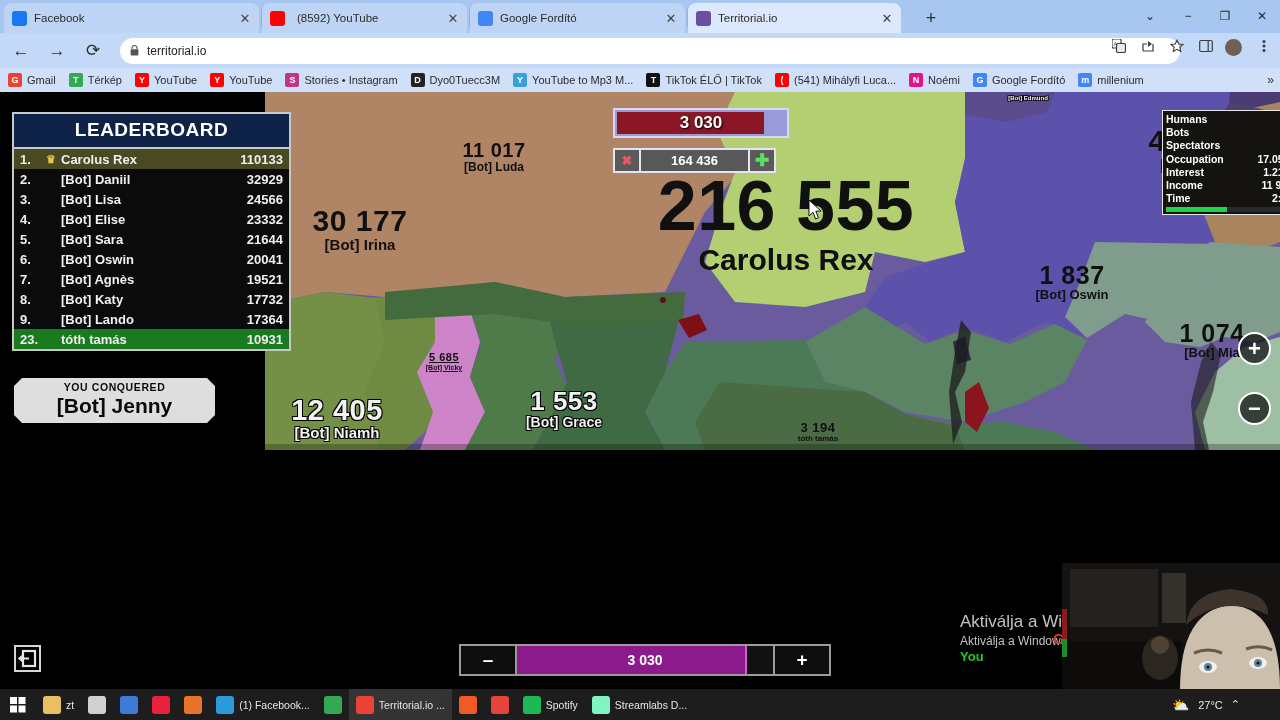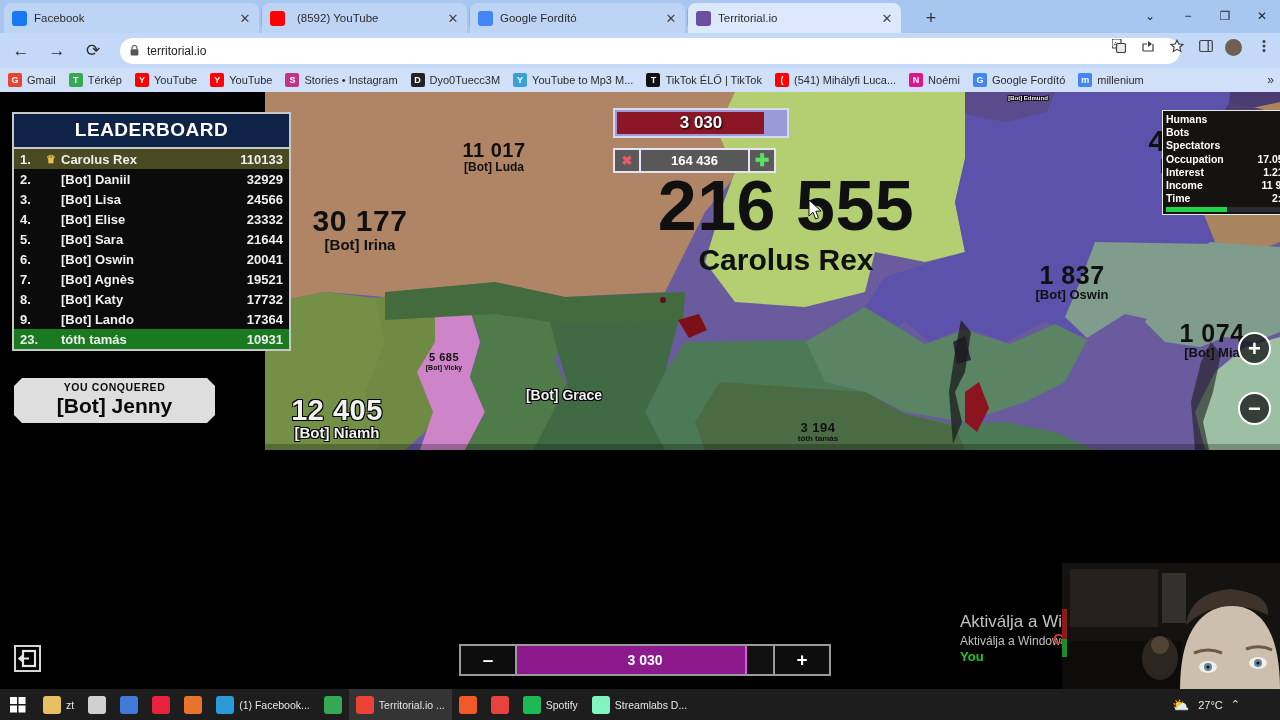--- a/index.html
+++ b/index.html
@@ -341,25 +341,26 @@
           <div class="mn" style="font-size: 13px;">[Bot] Oswin</div>
         </div>
         <div class="maplabel" style="left: 817px; top: 228px; width: 260px;">
           <div class="mv" style="font-size: 25px;">1 074</div>
           <div class="mn" style="font-size: 13px;">[Bot] Mia</div>
         </div>
         <div class="maplabel lbl-light" style="left: -58px; top: 303px; width: 260px;">
           <div class="mv" style="font-size: 29px;">12 405</div>
           <div class="mn" style="font-size: 15px;">[Bot] Niamh</div>
         </div>
-        <div class="maplabel" style="left: 49px; top: 260px; width: 260px;">
+        <div class="maplabel" style="left: 49px; top: 260px; width: 260px; text-decoration: underline;">
           <div class="mv" style="font-size: 11px;">5 685</div>
           <div class="mn" style="font-size: 7px;">[Bot] Vicky</div>
         </div>
         <div class="maplabel lbl-light" style="left: 169px; top: 296px; width: 260px;">
+          <div class="mv" style="font-size: 26px;">1 553</div>
           <div class="mn" style="font-size: 14px;">[Bot] Grace</div>
         </div>
         <div class="maplabel" style="left: 423px; top: 329px; width: 260px;">
           <div class="mv" style="font-size: 13px;">3 194</div>
           <div class="mn" style="font-size: 8px;">tóth tamás</div>
         </div>
         <div class="maplabel lbl-light" style="left: 633px; top: 3px; width: 260px;">
           <div class="mn" style="font-size: 6px;">[Bot] Edmund</div>
         </div>
       </div>

